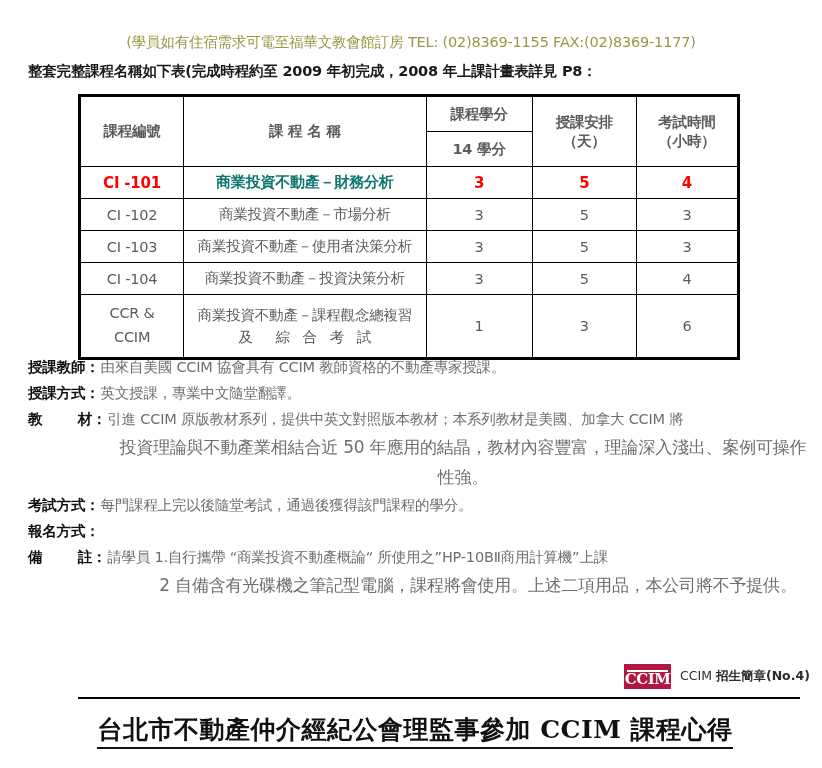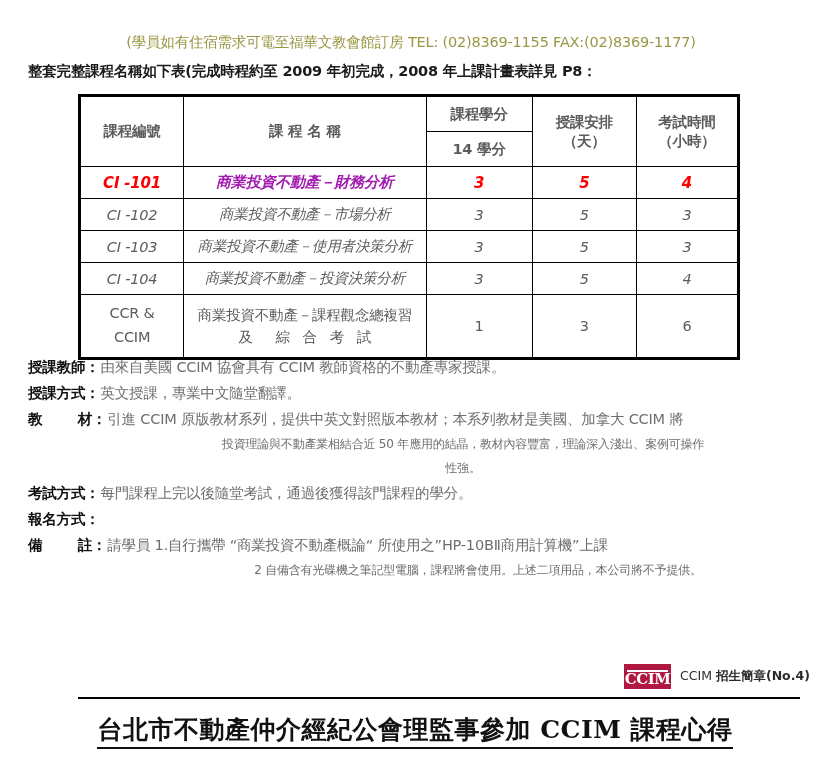--- a/index.html
+++ b/index.html
@@ -96,23 +96,23 @@
     color: #111;
     font-weight: bold;
     font-size: 15px;
     height: 34px;
   }
   td.hd-tall { height: 68px; }
   td.hd-sub  { height: 34px; }
   .hd-spaced { letter-spacing: 5px; padding-left: 5px; }
 
   
-  tr.body-row td { height: 31px; font-style: italic; }
+  tr.body-row td { height: 31px; }
   tr.row-highlight td {
-    color: #a21caf;
+    color: #0f766e;
     font-weight: bold;
     font-size: 15px;
   }
   td.code-cell { font-size: 14.5px; color: #3b3b3b; }
   tr.row-highlight td.code-cell { color: #ff0000; }
   td.num-cell { color: #3b3b3b; }
   tr.row-highlight td.num-cell { color: #ff0000; }
 
   tr.row-tall td { height: 62px; }
   .two-line { line-height: 1.55; }
@@ -152,21 +152,21 @@
     flex: 0 0 auto;
     margin-right: 1px;
   }
   .det-text {
     color: #6e6e6e;
     flex: 0 1 auto;
   }
   .det-cont {
     margin-left: 80px;
     color: #6e6e6e;
-    font-size: 12px;
+    font-size: 17px;
     margin-bottom: 7px;
     letter-spacing: -0.2px;
     white-space: nowrap;
   }
   .det-cont.indent2 { margin-left: 110px; }
 
   
   .ccim-footer {
     position: absolute;
     top: 664px;

